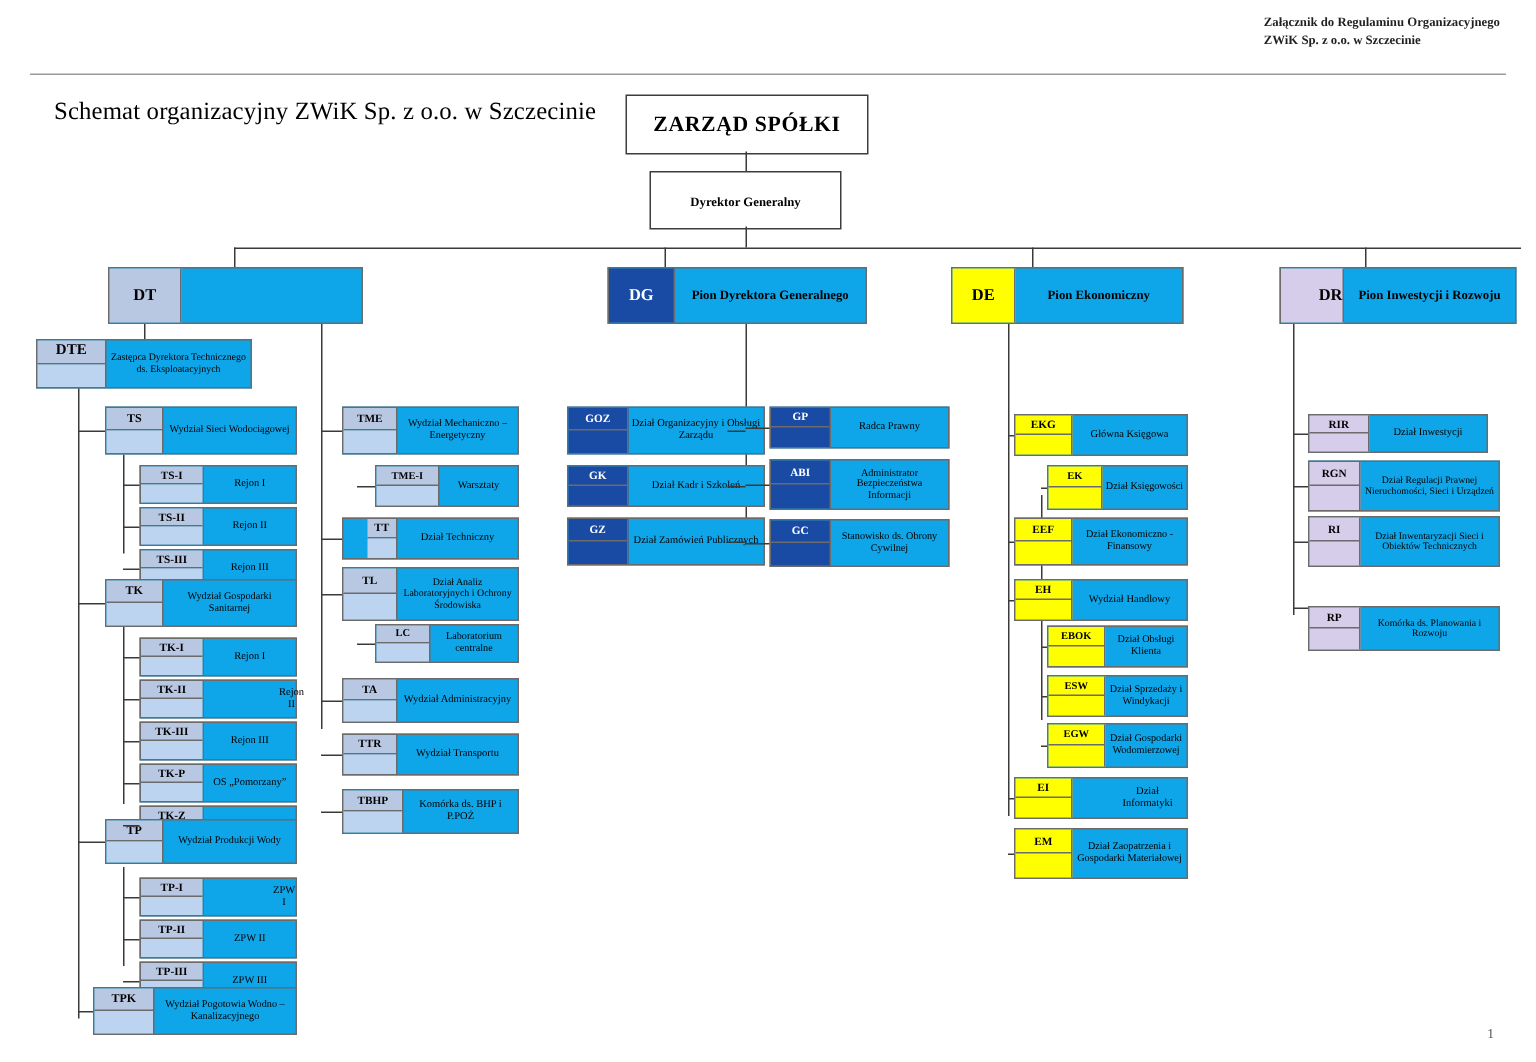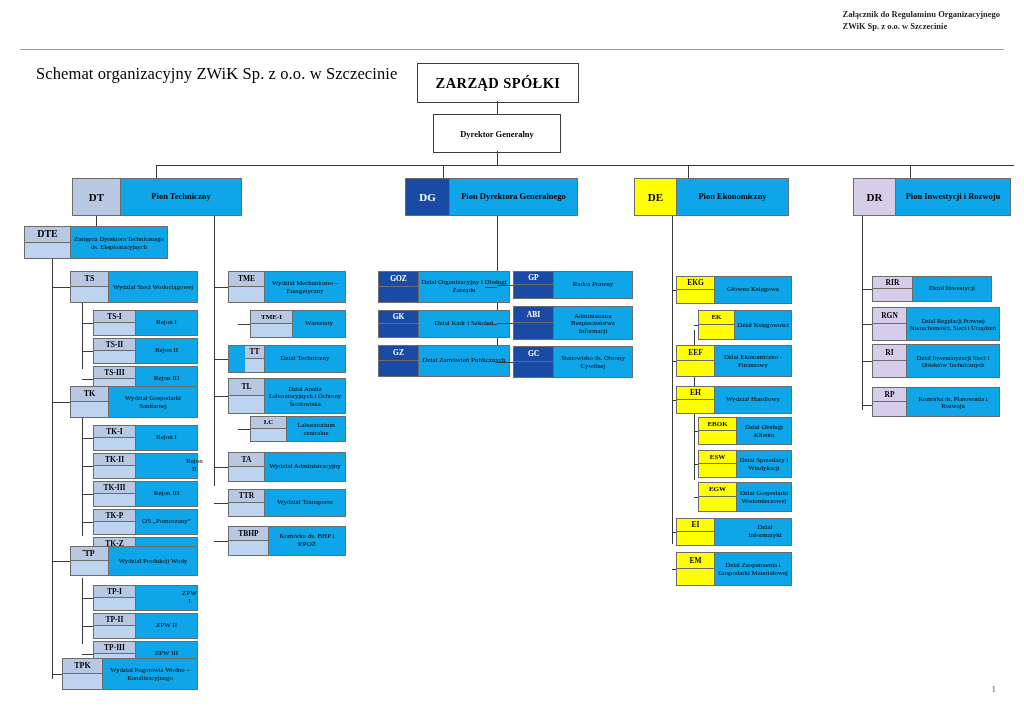--- a/index.html
+++ b/index.html
@@ -86,23 +86,20 @@
   <div class="ln lnv" style="left:443px;top:165px;height:13px;"></div>
   <div class="ln lnv" style="left:688px;top:165px;height:13px;"></div>
   <div class="ln lnv" style="left:910px;top:165px;height:13px;"></div>
 
   <div class="node t-lblue" style="left:72px;top:178px;width:170px;height:38px;">
     <div class="code" style="width:48px;">
       <div class="ctop" style="flex:1 1 100%;border-bottom:none;">
           <span style="font-size:11px;">DT</span>
         </div>
     </div>
-    <div class="label">
-      <span style="font-size:8.5px;font-weight:bold;">Pion Techniczny</span>
-    </div>
   </div>
 
   <div class="node t-dblue" style="left:405px;top:178px;width:173px;height:38px;">
     <div class="code" style="width:44px;">
       <div class="ctop" style="flex:1 1 100%;border-bottom:none;">
           <span style="font-size:11px;">DG</span>
         </div>
     </div>
     <div class="label">
       <span style="font-size:8.5px;font-weight:bold;">Pion Dyrektora Generalnego</span>
@@ -115,21 +112,21 @@
           <span style="font-size:11px;">DE</span>
         </div>
     </div>
     <div class="label">
       <span style="font-size:8.5px;font-weight:bold;">Pion Ekonomiczny</span>
     </div>
   </div>
 
   <div class="node t-purple" style="left:853px;top:178px;width:158px;height:38px;">
     <div class="code" style="width:42px;">
-      <div class="ctop" style="flex:1 1 100%;border-bottom:none;">
+      <div class="ctop" style="flex:1 1 100%;border-bottom:none;justify-content:flex-end;">
           <span style="font-size:11px;">DR</span>
         </div>
     </div>
     <div class="label">
       <span style="font-size:8.5px;font-weight:bold;">Pion Inwestycji i Rozwoju</span>
     </div>
   </div>
 
   <div class="ln lnv" style="left:96px;top:216px;height:10px;"></div>
   <div class="node t-lblue2" style="left:24px;top:226px;width:144px;height:33px;">
@@ -605,21 +602,21 @@
         <div class="code" style="flex: 0 0 34px; width: 34px;">
           <div class="ctop">
             <span style="font-size: 7.5px;">RI</span>
           </div>
           <div class="cbot"></div>
         </div>
         <div class="label">
           <span style="font-size: 6.5px;">Dział Inwentaryzacji Sieci i Obiektów Technicznych</span>
         </div>
       </div>
-      <div class="node t-purple" style="left: 872px; top: 387px; width: 128px; height: 30px;">
+      <div class="node t-purple" style="left: 872px; top: 404px; width: 128px; height: 30px;">
         <div class="code" style="flex: 0 0 34px; width: 34px;">
           <div class="ctop">
             <span style="font-size: 7.5px;">RP</span>
           </div>
           <div class="cbot"></div>
         </div>
         <div class="label">
           <span style="font-size: 6.5px;">Komórka ds. Planowania i Rozwoju</span>
         </div>
       </div>

